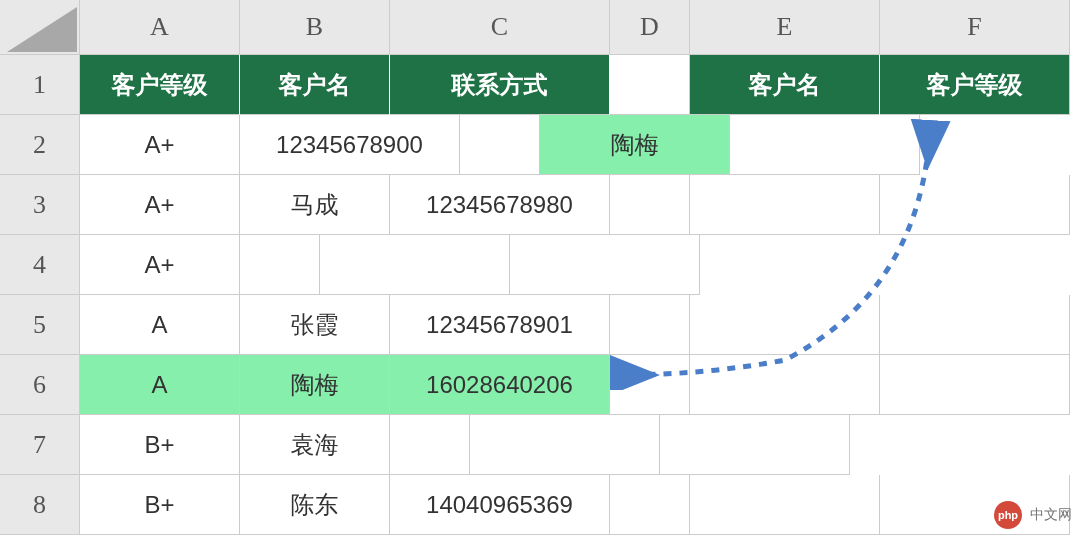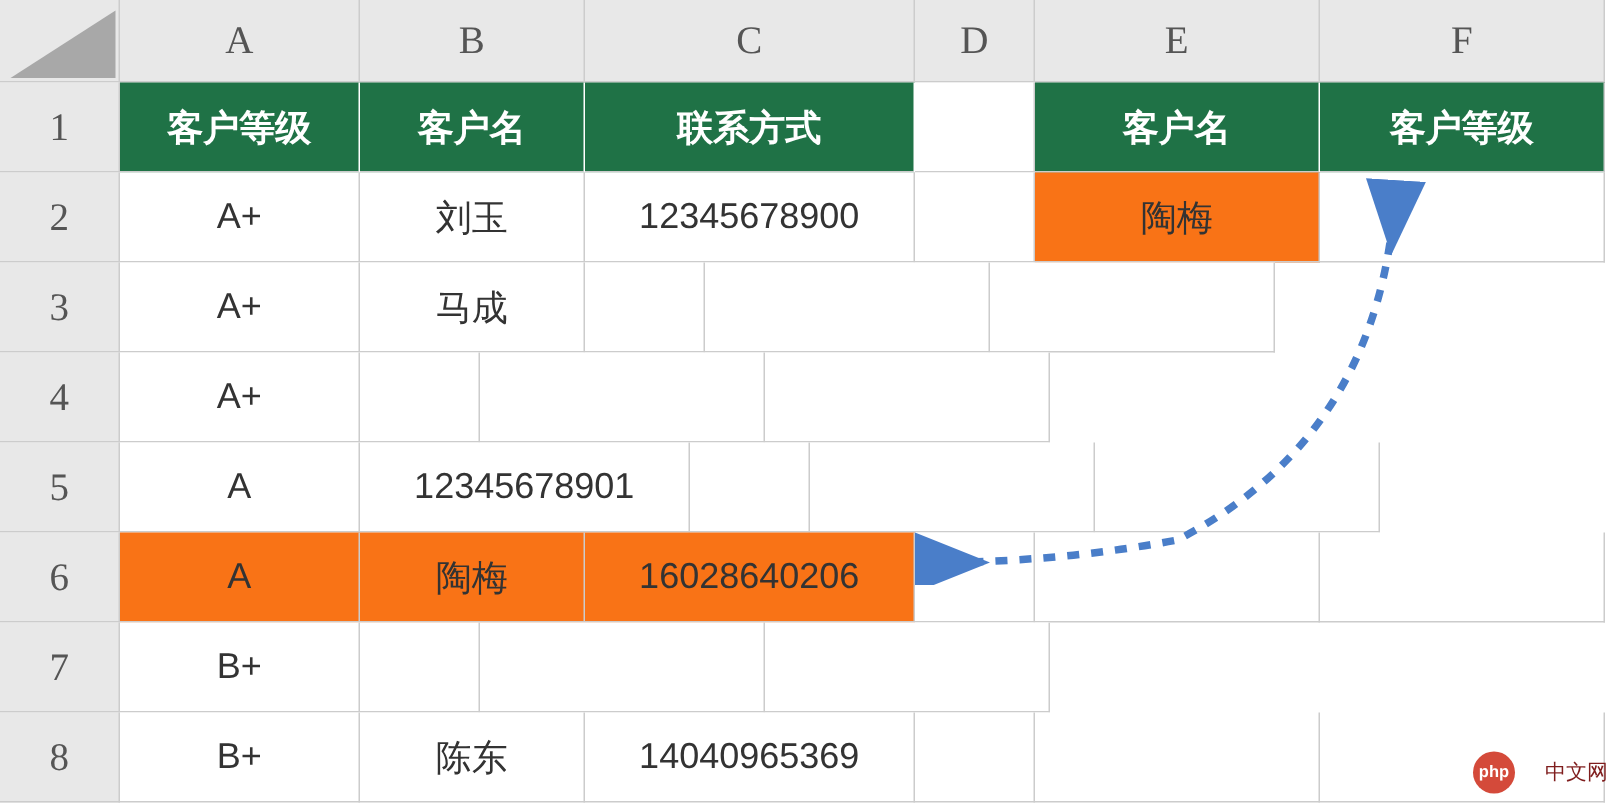--- a/index.html
+++ b/index.html
@@ -98,21 +98,21 @@
       background: #1f7246;
       color: #fff;
       font-weight: bold;
       border-right: 1px solid #fff;
       border-bottom: 1px solid #ccc;
     }
     .header-cell:last-child {
       border-right: 1px solid #ccc;
     }
     .highlighted {
-      background: #f97316;
+      background: #86efac;
     }
     .col-A { width: 160px; }
     .col-B { width: 150px; }
     .col-C { width: 220px; }
     .col-D { width: 80px; }
     .col-E { width: 190px; }
     .col-F { width: 190px; }
     
     .arrow-svg {
       position: absolute;
@@ -122,36 +122,36 @@
       height: 280px;
       pointer-events: none;
     }
     
     .watermark {
       position: absolute;
       right: 8px;
       bottom: 8px;
       display: flex;
       align-items: center;
-      gap: 20px;
+      gap: 8px;
     }
     .watermark-logo {
       width: 28px;
       height: 28px;
       background: #d44a3a;
       border-radius: 50%;
       color: #fff;
       display: flex;
       align-items: center;
       justify-content: center;
       font-size: 11px;
       font-weight: bold;
     }
     .watermark-text {
-      color: #7f1d1d;
+      color: #737373;
       font-size: 14px;
     }
   </style>
 </head>
 <body>
 
 <div class="spreadsheet">
 
   <div class="corner-triangle"></div>
 
@@ -181,61 +181,63 @@
       <div class="cell header-cell col-A">客户等级</div>
       <div class="cell header-cell col-B">客户名</div>
       <div class="cell header-cell col-C">联系方式</div>
       <div class="cell col-D"></div>
       <div class="cell header-cell col-E">客户名</div>
       <div class="cell header-cell col-F">客户等级</div>
     </div>
 
     <div class="row">
       <div class="cell col-A">A+</div>
-      <div class="cell col-B">刘玉</div>
       <div class="cell col-C">12345678900</div>
       <div class="cell col-D"></div>
       <div class="cell highlighted col-E">陶梅</div>
       <div class="cell col-F"></div>
     </div>
 
     <div class="row">
       <div class="cell col-A">A+</div>
       <div class="cell col-B">马成</div>
+      <div class="cell col-C">12345678980</div>
       <div class="cell col-D"></div>
       <div class="cell col-E"></div>
       <div class="cell col-F"></div>
     </div>
 
     <div class="row">
       <div class="cell col-A">A+</div>
       <div class="cell col-D"></div>
       <div class="cell col-E"></div>
       <div class="cell col-F"></div>
     </div>
 
     <div class="row">
       <div class="cell col-A">A</div>
+      <div class="cell col-B">张霞</div>
       <div class="cell col-C">12345678901</div>
       <div class="cell col-D"></div>
       <div class="cell col-E"></div>
       <div class="cell col-F"></div>
     </div>
 
     <div class="row">
       <div class="cell highlighted col-A">A</div>
       <div class="cell highlighted col-B">陶梅</div>
       <div class="cell highlighted col-C">16028640206</div>
       <div class="cell col-D"></div>
       <div class="cell col-E"></div>
       <div class="cell col-F"></div>
     </div>
 
     <div class="row">
       <div class="cell col-A">B+</div>
+      <div class="cell col-B">袁海</div>
       <div class="cell col-D"></div>
       <div class="cell col-E"></div>
       <div class="cell col-F"></div>
     </div>
 
     <div class="row">
       <div class="cell col-A">B+</div>
       <div class="cell col-B">陈东</div>
       <div class="cell col-C">14040965369</div>
       <div class="cell col-D"></div>

